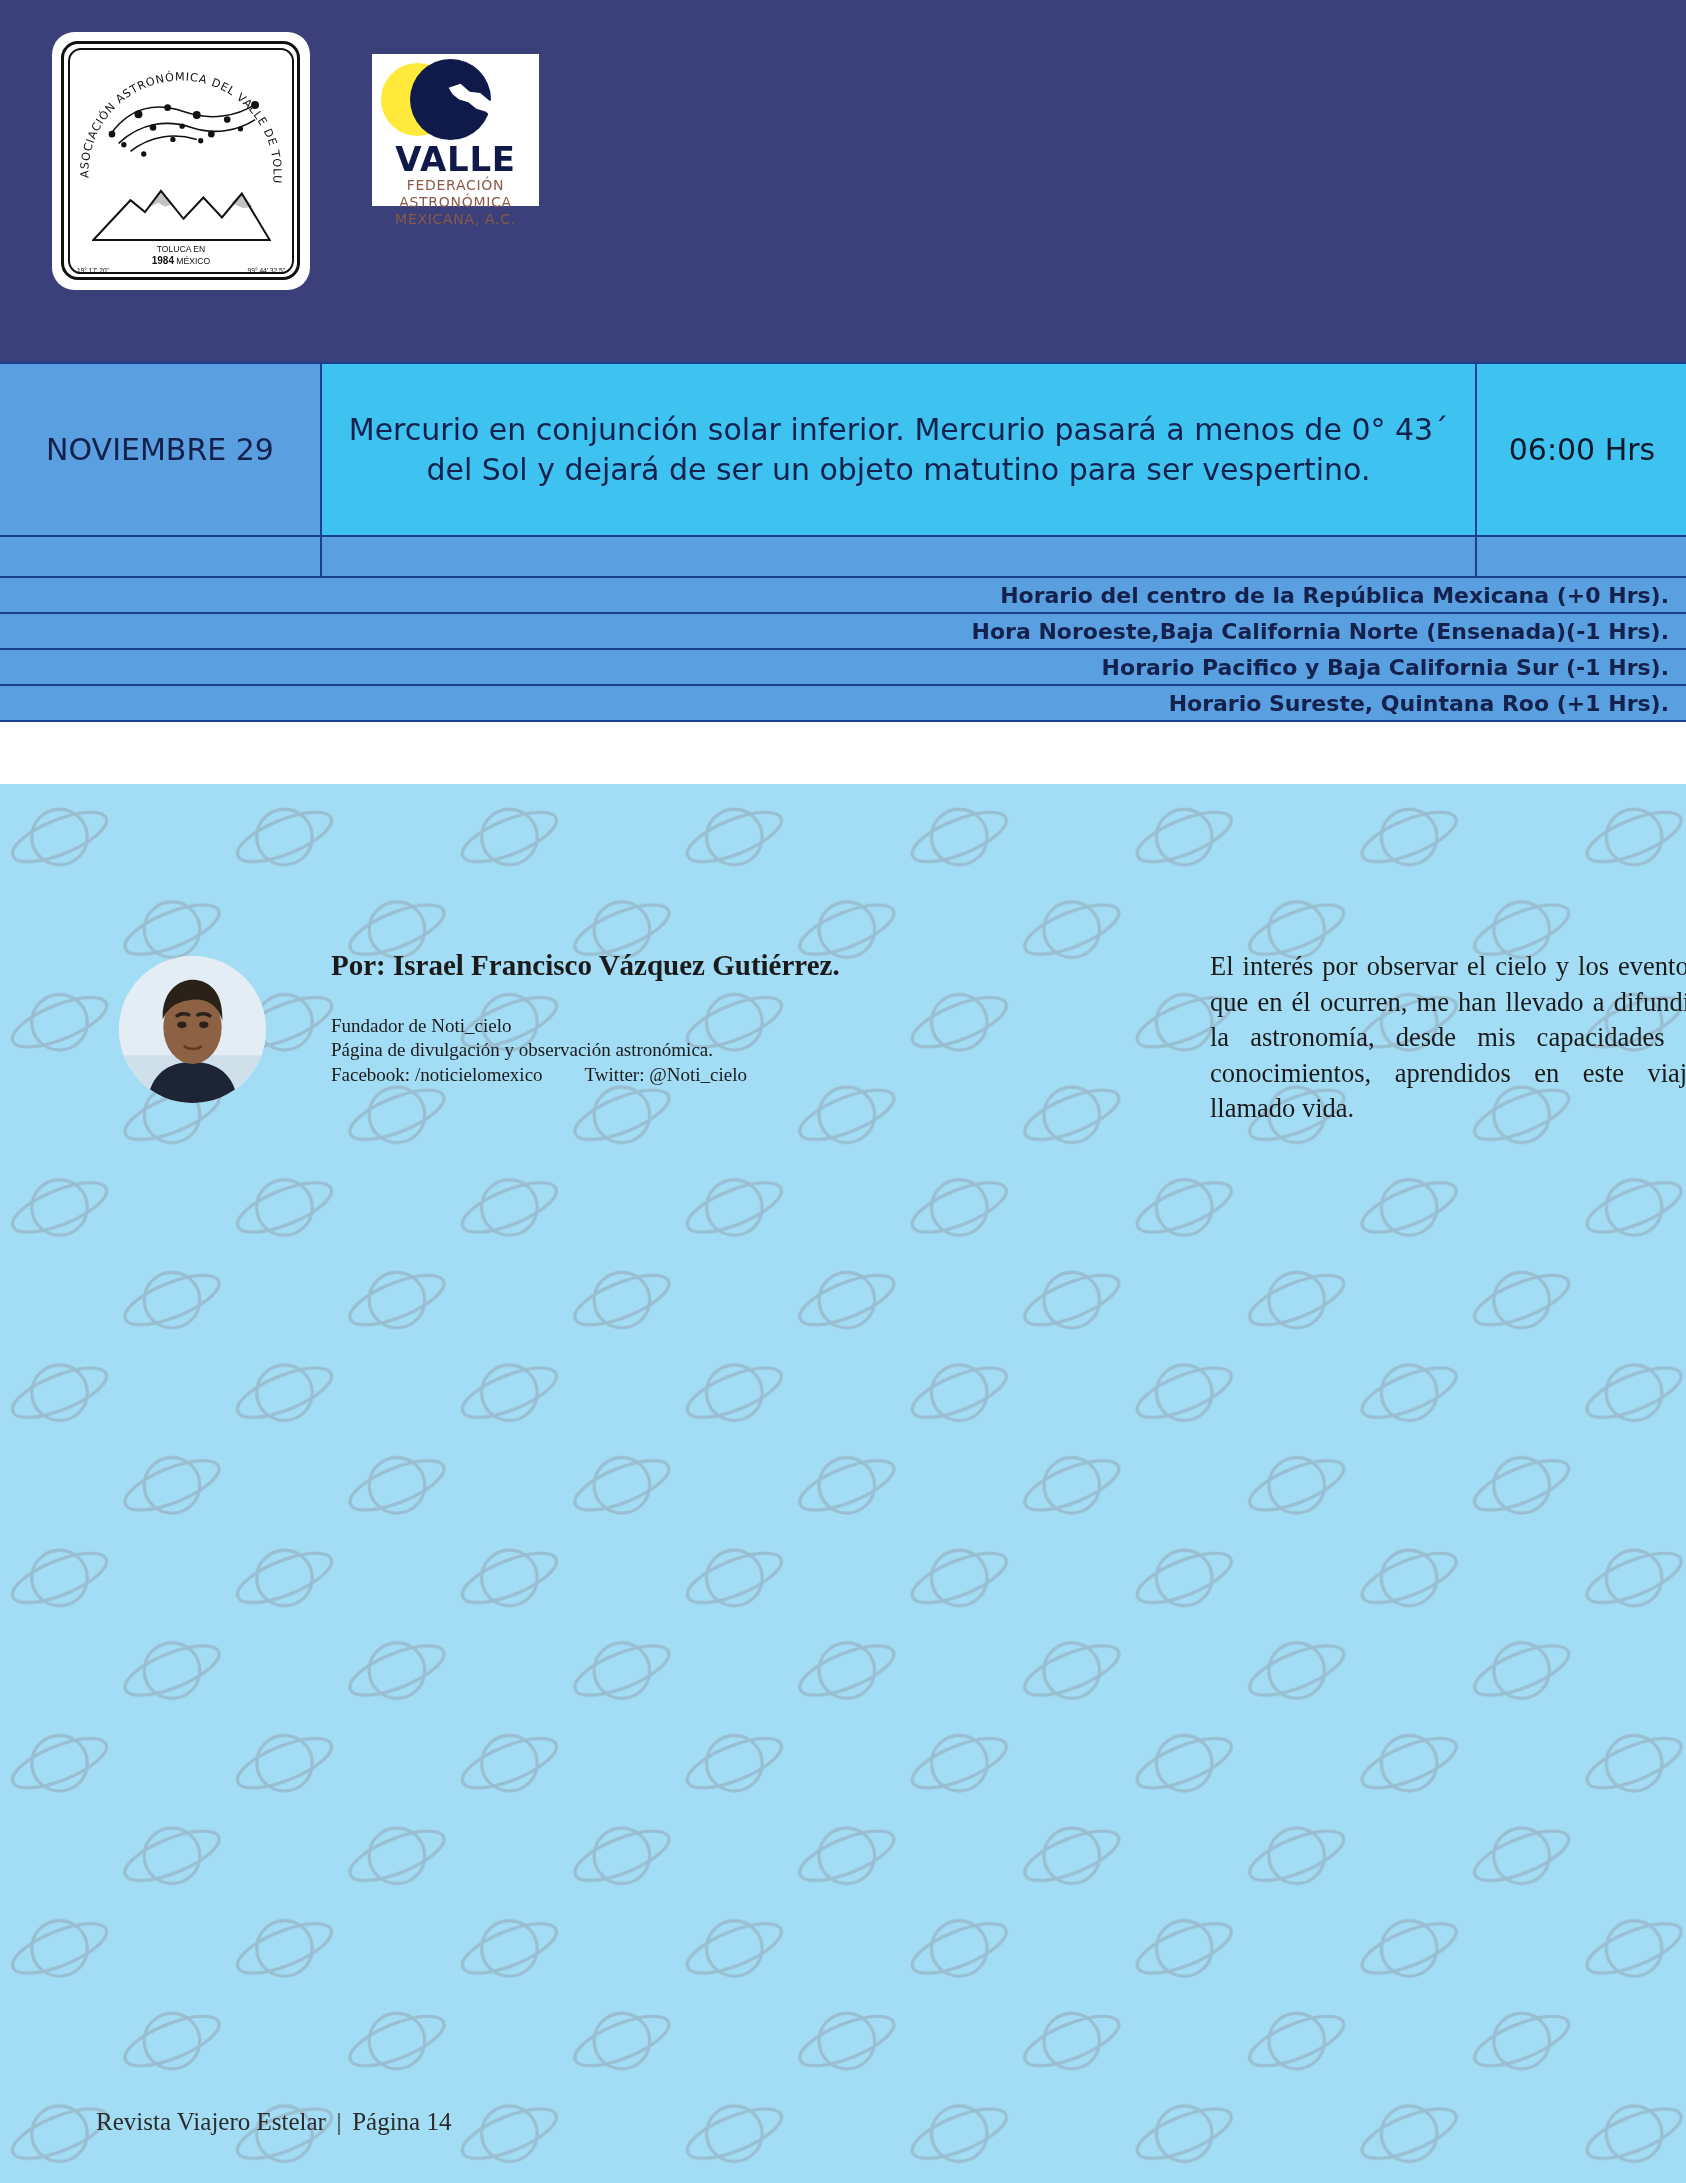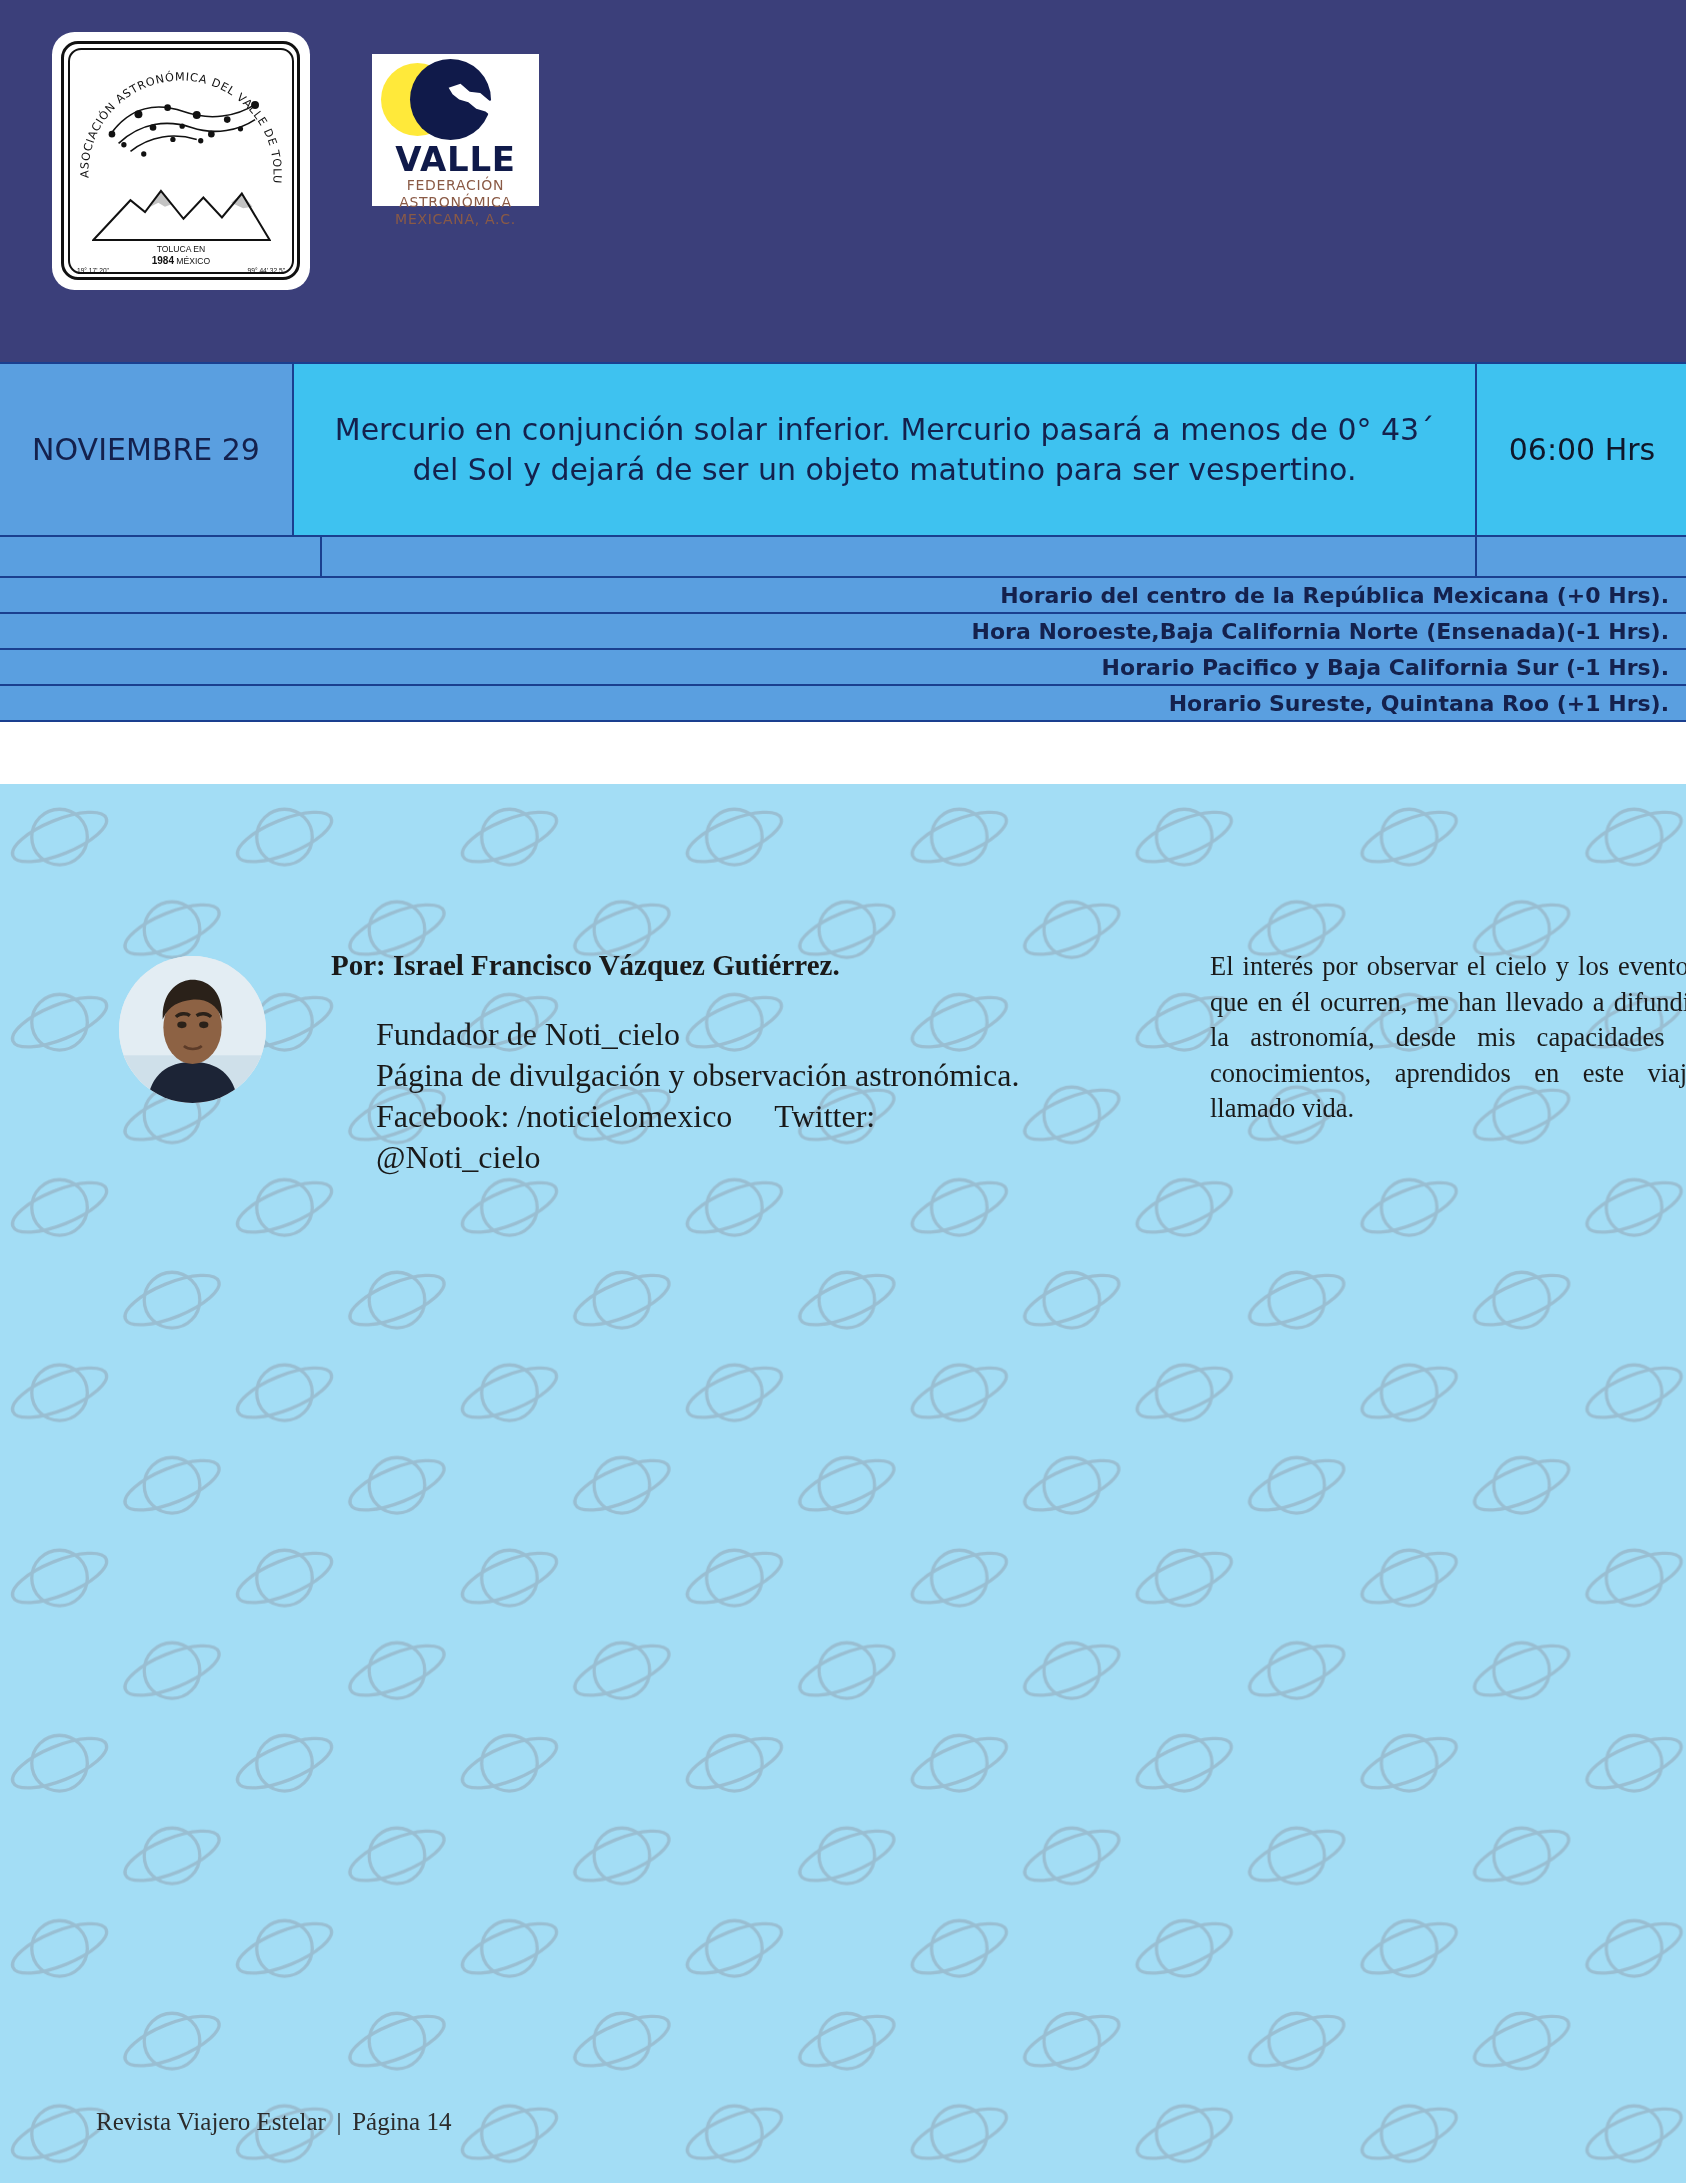--- a/index.html
+++ b/index.html
@@ -183,21 +183,21 @@
     width: 1687px;
   }
   .row-main {
     display: flex;
     width: 1687px;
     height: 175px;
     border-top: 2px solid #1a3f8f;
     border-bottom: 2px solid #1a3f8f;
   }
   .cell-date {
-    width: 294px;
+    width: 322px;
     background: #5a9fe0;
     border-right: 2px solid #1a3f8f;
     display: flex;
     align-items: center;
     justify-content: center;
     color: #14214d;
     font-size: 30px;
     font-family: "DejaVu Sans", sans-serif;
   }
   .cell-desc {
@@ -287,23 +287,22 @@
     width: 701px;
     color: #1a1a1a;
     font-family: "Liberation Serif", serif;
   }
   .author-name {
     font-size: 29px;
     font-weight: bold;
     margin-bottom: 32px;
   }
   .author-line {
-    font-size: 32px;
+    font-size: 19px;
     line-height: 1.28;
-    margin-left: 45px;
   }
   .author-line .sep { display: inline-block; width: 42px; }
 
   .intro-text {
     position: absolute;
     left: 1091px; top: 0;
     width: 489px;
     font-family: "Liberation Serif", serif;
     font-size: 26.5px;
     line-height: 1.34;

